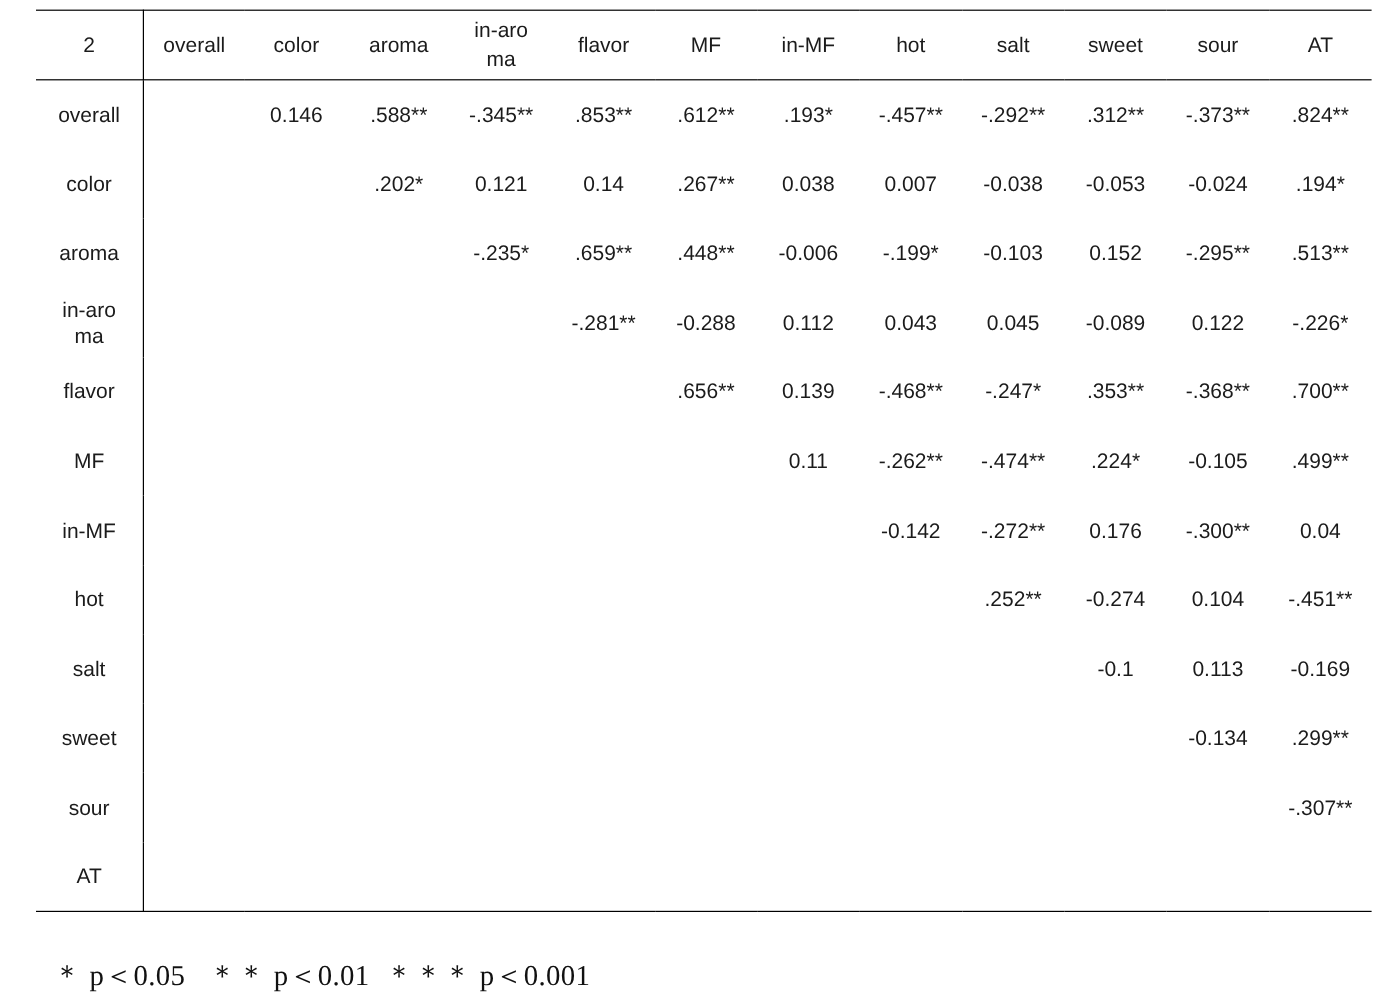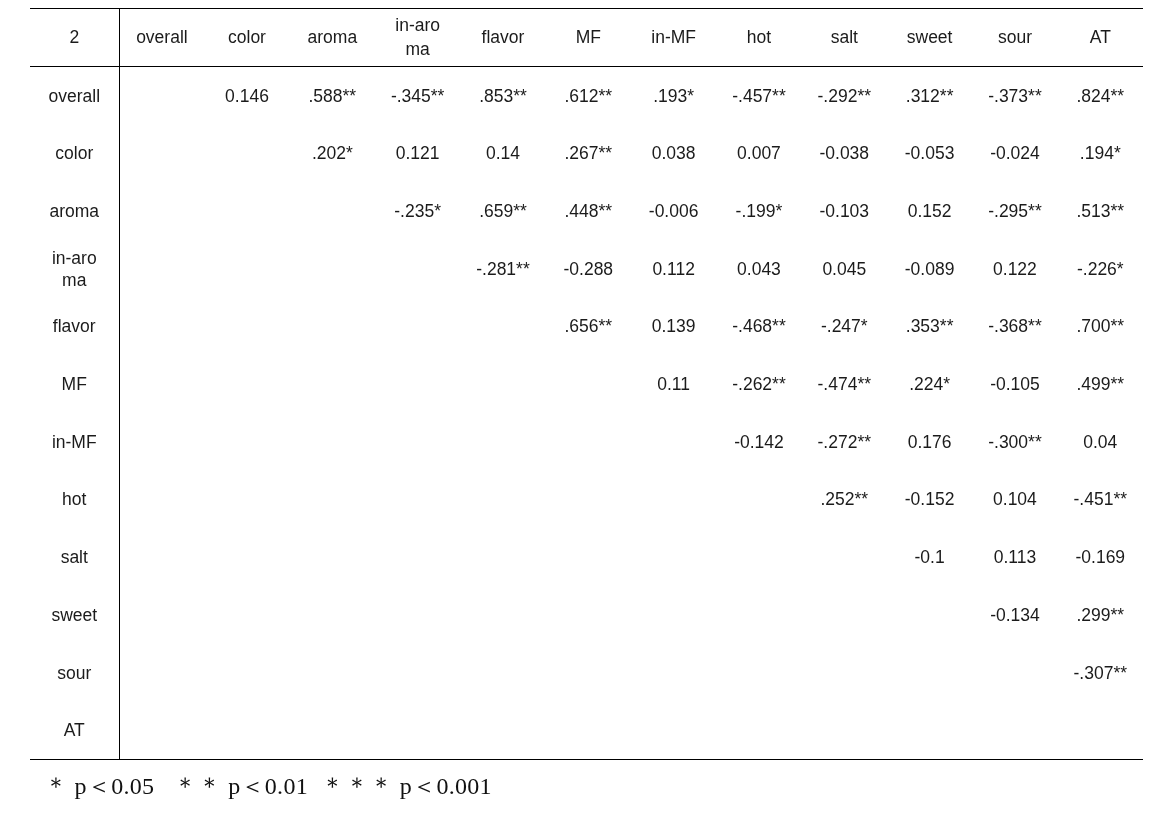--- a/index.html
+++ b/index.html
@@ -71,21 +71,21 @@
   table.corr tbody tr:last-child td {
     border-bottom: 1.6px solid #000;
   }
 
   .cell-empty { color: transparent; }
 
   
   .footnote {
     position: absolute;
     left: 44px;
-    top: 770px;
+    top: 797px;
     font-family: "Liberation Serif", serif;
     font-size: 24px;
     color: #111111;
     letter-spacing: 0.3px;
     white-space: pre;
   }
 </style>
 </head>
 <body>
 
@@ -235,21 +235,21 @@
             <td class="stub">hot</td>
             <td class="cell-empty"></td>
             <td class="cell-empty"></td>
             <td class="cell-empty"></td>
             <td class="cell-empty"></td>
             <td class="cell-empty"></td>
             <td class="cell-empty"></td>
             <td class="cell-empty"></td>
             <td class="cell-empty"></td>
             <td>.252**</td>
-            <td>-0.152</td>
+            <td>-0.274</td>
             <td>0.104</td>
             <td>-.451**</td>
           </tr>
           <tr>
             <td class="stub">salt</td>
             <td class="cell-empty"></td>
             <td class="cell-empty"></td>
             <td class="cell-empty"></td>
             <td class="cell-empty"></td>
             <td class="cell-empty"></td>

